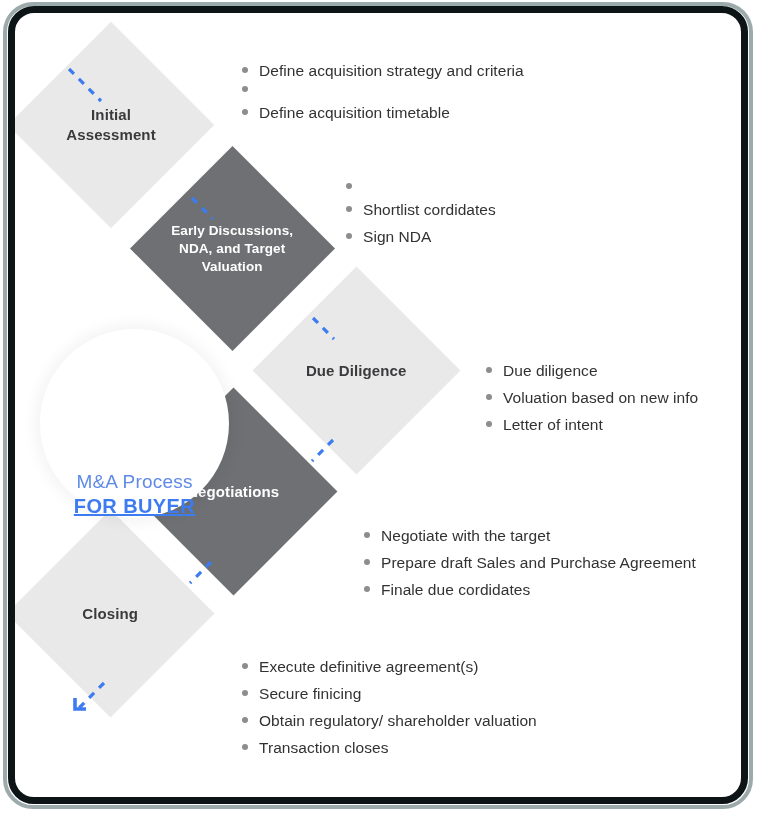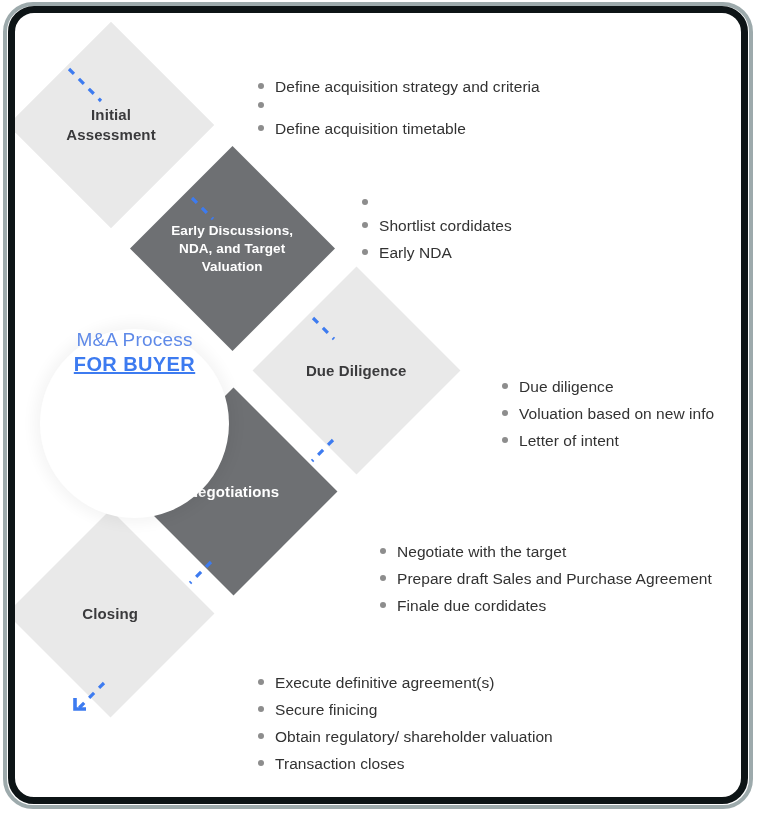--- a/index.html
+++ b/index.html
@@ -74,21 +74,21 @@
     left: 25px;
     top: 316px;
     width: 189px;
     height: 189px;
     border-radius: 50%;
     background: #ffffff;
     box-shadow: 0 0 14px 6px rgba(0,0,0,0.045);
     display: flex;
     flex-direction: column;
     align-items: center;
-    justify-content: flex-start;
+    justify-content: flex-end;
     z-index: 6;
   }
   #center-circle .cc-line1 {
     font-size: 19px;
     color: #5f8ae8;
     letter-spacing: .2px;
     margin-bottom: 2px;
   }
   #center-circle .cc-line2 {
     font-size: 20px;
@@ -98,21 +98,21 @@
     text-decoration: underline;
   }
 
   
   .bullets {
     position: absolute;
     z-index: 4;
   }
   .bullets ul {
     list-style: none;
-    margin: 17px;
+    margin: 1px;
     padding: 0;
     text-align: right;
   }
   .bullets li {
     display: flex;
     align-items: baseline;
     font-size: 15.5px;
     color: #323232;
     margin-bottom: 9px;
     white-space: nowrap;
@@ -189,21 +189,21 @@
       <ul>
         <li>
             <span class="dot"></span>
           </li>
         <li>
             <span class="dot"></span>
             <span>Shortlist cordidates</span>
           </li>
         <li>
             <span class="dot"></span>
-            <span>Early NDA</span>
+            <span>Sign NDA</span>
           </li>
       </ul>
     </div>
 
     <div class="bullets" style="left:470px; top:348px;">
       <ul>
         <li>
             <span class="dot"></span>
             <span>Due diligence</span>
           </li>

